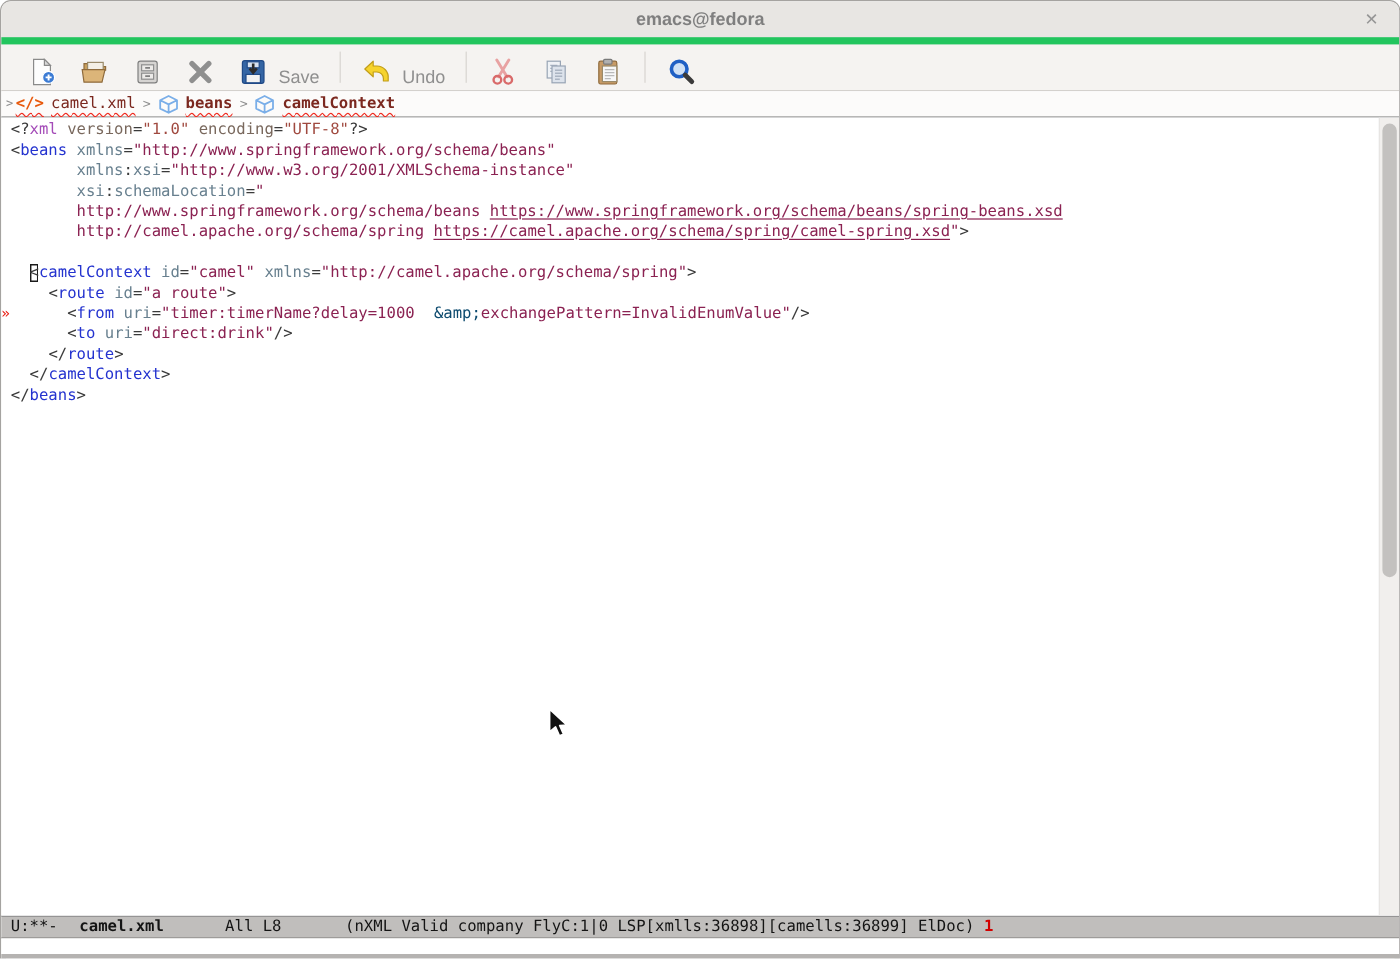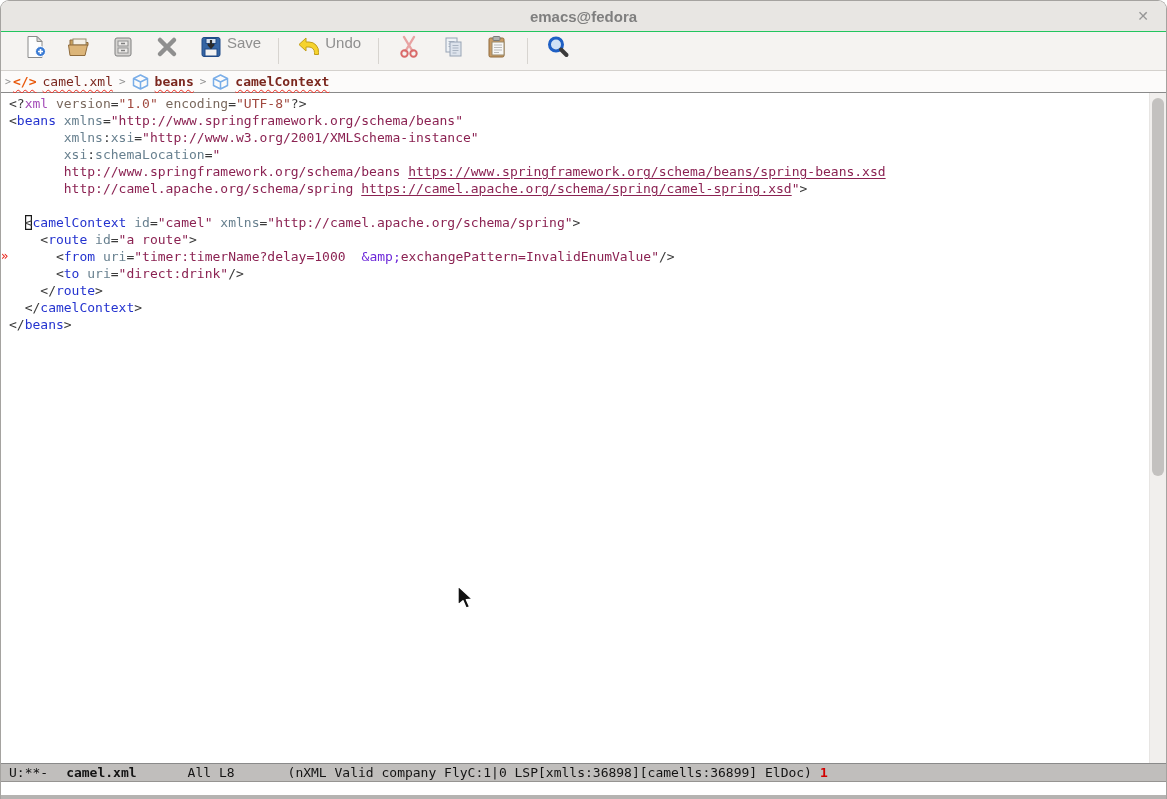--- a/index.html
+++ b/index.html
@@ -4,33 +4,33 @@
 <style>
   html,body{margin:0;padding:0;background:#fff;}
   .frame{
     position:relative;width:1165px;height:798px;
     border:1px solid #a5a3a0;border-bottom:none;
     border-radius:9px 9px 0 0;overflow:hidden;
     font-family:"Liberation Sans", sans-serif;
     display:flex;flex-direction:column;background:#fff;
   }
   
-  .titlebar{height:30px;background:#e8e6e3;border-bottom:1px solid #22c55e;
+  .titlebar{height:30px;background:#e8e6e3;border-bottom:6px solid #22c55e;
     display:flex;align-items:center;justify-content:center;position:relative;flex:0 0 auto;}
   .titlebar .title{font-size:15px;font-weight:bold;color:#7f7f7f;}
   .close-btn{position:absolute;right:10px;top:0;height:30px;width:26px;
     display:flex;align-items:center;justify-content:center;color:#969696;font-size:14px;cursor:default;}
   
   .menubar{height:30px;background:#f5f3f1;display:flex;align-items:center;
     padding-left:10px;flex:0 0 auto;}
   .menu-item{font-size:15px;color:#3d3d3d;padding:4px 10px;}
   
   .toolbar{height:38px;background:#f5f3f1;border-bottom:1px solid #d4d1cd;
     display:flex;align-items:center;padding-left:12px;flex:0 0 auto;}
-  .tool-btn{display:flex;align-items:flex-start;gap:3px;padding:0 9px;height:34px;}
+  .tool-btn{display:flex;align-items:flex-end;gap:8px;padding:0 9px;height:34px;}
   .tool-label{font-size:15px;color:#8f8f8f;}
   .tool-sep{width:1px;height:26px;background:#d7d4d0;margin:0 8px;}
   
   .breadcrumb{height:21px;background:#fcfbfa;border-bottom:1px solid #8a8a8a;
     display:flex;align-items:center;padding-left:2px;flex:0 0 auto;
     font-family:"DejaVu Sans Mono", monospace;font-size:13px;}
   .crumb-sep{color:#8f8f8f;font-size:11px;padding:0 6px;}
   .crumb-lead{color:#8f8f8f;font-size:10px;padding:0 2px;}
   .crumb{color:#7b281f;display:flex;align-items:center;gap:6px;
     text-decoration:underline;text-decoration-style:wavy;text-decoration-color:#f02b20;
@@ -44,21 +44,21 @@
   .code-line{height:17px;display:flex;}
   .fringe-cell{display:inline-block;width:8px;flex:0 0 8px;color:#e8150a;font-size:12px;line-height:16px;overflow:visible;}
   .tok-plain,.tok-del{color:#3a3a3a;}
   .tok-el{color:#2433cf;}
   .tok-attr{color:#68808f;}
   .tok-str{color:#8b2252;}
   .tok-link{color:#8b2252;text-decoration:underline;text-underline-offset:2px;}
   .tok-pi{color:#a44bb8;}
   .tok-piattr{color:#79685d;}
   .tok-pival{color:#a0493f;}
-  .tok-ent{color:#6d28d9;padding-left:16px;}
+  .tok-ent{color:#0c4a6e;padding-left:16px;}
   .tok-err{color:#8b2252;text-decoration-style:wavy;
     text-decoration-color:#f01515;text-decoration-thickness:1px;text-underline-offset:2px;}
   .tok-cursor{color:#3a3a3a;box-shadow:inset 0 0 0 1.2px #1a1a1a;}
   
   .scrollbar{position:absolute;top:0;right:0;width:16px;bottom:0;background:#f1efed;border-left:1px solid #e7e5e3;}
   .scroll-thumb{position:absolute;top:5px;right:2px;width:12px;height:378px;background:#c3c1bf;border-radius:7px;}
   
   .modeline{height:17px;background:#c0bebc;border-top:1px solid #8a8a8a;border-bottom:1px solid #969492;
     font-family:"DejaVu Sans Mono", monospace;font-size:13px;color:#141414;
     display:flex;align-items:center;padding-left:8px;flex:0 0 auto;white-space:pre;}

